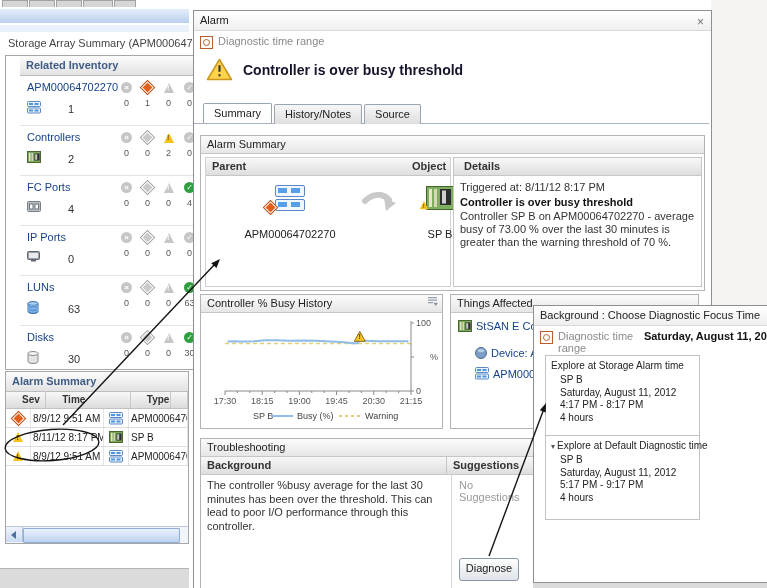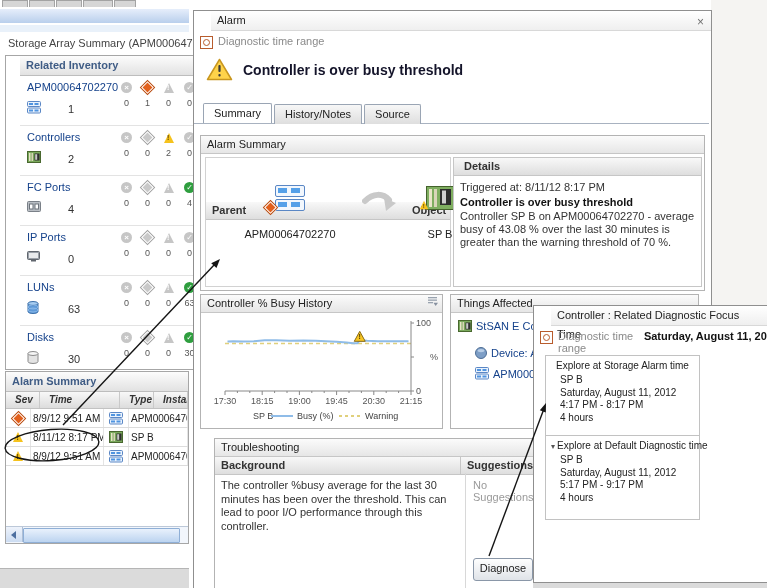--- a/index.html
+++ b/index.html
@@ -40,58 +40,58 @@
 .st-dia.on{background:#e2601c;box-shadow:0 0 0 1px #b64c10;}
 .tri{position:relative;display:inline-block;width:0;height:0;border-left:5.5px solid transparent;
      border-right:5.5px solid transparent;border-bottom:10px solid #c6c6c6;}
 .tri.on{border-bottom-color:#f5c21d;}
 .tri::after{content:"!";position:absolute;left:-1.5px;top:1.5px;font-size:7px;font-weight:bold;color:#fff;}
 .tri.on::after{color:#5d4200;}
 
 
 .la-colhdr{display:flex;height:16px;background:linear-gradient(#f8f8f8,#dcdcdc);border-bottom:1px solid #c2c2c2;
            font-size:10px;font-weight:bold;color:#333;}
-.la-colhdr span{display:block;line-height:16px;padding-left:9px;border-right:1px solid #c9c9c9;overflow:hidden;white-space:nowrap;font-style:italic;}
+.la-colhdr span{display:block;line-height:16px;padding-left:16px;border-right:1px solid #c9c9c9;overflow:hidden;white-space:nowrap;}
 .la-row{display:flex;height:18px;border-bottom:1px solid #dcdcdc;font-size:10px;color:#222;}
 .la-cell{display:flex;align-items:center;padding-left:2px;border-right:1px solid #e4e4e4;overflow:hidden;white-space:nowrap;}
 .c-sev{width:24px;justify-content:center;padding-left:0;}
 .c-time{width:70px;}
 .c-type{width:24px;justify-content:center;padding-left:0;}
 .c-inst{flex:1;}
 .hscroll{position:absolute;left:0;right:0;bottom:0;height:16px;background:#f2f6fc;border-top:1px solid #bcc8d8;}
 .hs-btn{position:absolute;left:0;top:0;width:16px;height:15px;background:linear-gradient(#eef3fb,#ccdcf2);border-right:1px solid #aebfd6;}
 .hs-btn i{position:absolute;left:5px;top:4px;width:0;height:0;border-top:4px solid transparent;border-bottom:4px solid transparent;border-right:5px solid #4d6fa0;}
 .hs-thumb{position:absolute;left:17px;top:1px;width:155px;height:13px;border:1px solid #8fafd6;border-radius:1px;
           background:linear-gradient(#e9f1fc,#bcd4f0);}
 .left-footer{position:absolute;left:0;top:568px;width:189px;height:20px;background:#dbdbdb;border-top:1px solid #b5b5b5;}
 .right-strip{position:absolute;left:711px;top:0;width:56px;height:588px;background:#f5f4f2;}
 .br-strip{position:absolute;left:533px;top:581px;width:234px;height:7px;background:#dbdbdb;z-index:25;}
 
 
 .dialog{position:absolute;left:193px;top:10px;width:517px;height:578px;background:#fff;border:1px solid #8f8f8f;z-index:10;}
-.dlg-titlebar{position:absolute;left:17px;top:0;right:0;height:19px;line-height:19px;padding:0 6px;color:#222;
+.dlg-titlebar{position:absolute;left:0;top:0;right:0;height:19px;line-height:19px;padding:0 6px;color:#222;
               background:linear-gradient(#ffffff,#efefef);border-bottom:1px solid #d8d8d8;}
 .dlg-close{position:absolute;right:7px;top:2px;font-size:12px;color:#707070;cursor:default;}
 .timebar{position:absolute;left:0;top:19px;right:0;height:22px;padding:5px 0 0 6px;display:flex;gap:5px;align-items:flex-start;}
 .time-label{color:#8a8a8a;}
 .time-value{font-weight:bold;color:#111;white-space:pre;overflow:hidden;}
 .clock{position:relative;display:inline-block;width:11px;height:11px;border:1px solid #b85c2d;background:#fff;flex:none;margin-top:1px;}
 .clock::after{content:"";position:absolute;left:2px;top:2px;width:5px;height:5px;border:1px solid #b85c2d;border-radius:50%;}
 .alarm-heading{position:absolute;left:12px;top:47px;display:flex;align-items:center;gap:10px;}
 .alarm-heading b{font-size:14px;color:#14142a;}
 .tabs{position:absolute;left:9px;top:91px;display:flex;z-index:2;}
 .tab{display:inline-block;padding:3px 10px 2px;margin-right:2px;border:1px solid #9aa5b4;border-bottom:none;
      border-radius:2px 2px 0 0;background:linear-gradient(#f7f7f7,#dedede);color:#222;position:relative;top:2px;text-align:center;}
 .tab.active{background:#fff;top:1px;padding-bottom:4px;}
 .tabline{position:absolute;left:0;top:112px;width:515px;border-top:1px solid #a8b2c0;z-index:1;}
 .dpanel{position:absolute;background:#fff;border:1px solid #b3b3b3;}
 
 
 .pa-left{position:absolute;left:4px;top:21px;width:244px;height:128px;border:1px solid #d2d2d2;}
-.pa-lhdr{position:relative;height:17px;line-height:17px;margin-top:44px;}
+.pa-lhdr{position:relative;height:17px;line-height:17px;}
 .pa-lhdr .obj{position:absolute;left:206px;top:0;}
 .pa-obj-ico{position:absolute;left:219px;top:27px;}
 .pa-apm-ico{position:absolute;left:66px;top:26px;}
 .badge{position:absolute;}
 .pa-arrow{position:absolute;left:156px;top:32px;}
 .pa-apm-lbl{position:absolute;left:14px;top:70px;width:140px;text-align:center;color:#222;}
 .pa-obj-lbl{position:absolute;left:206px;top:70px;width:56px;text-align:center;color:#222;}
 .pa-right{position:absolute;left:252px;top:21px;width:247px;height:128px;border:1px solid #c6c6c6;}
 .pa-rbody{padding:5px 6px;line-height:13px;}
 .pa-rbody .trg{margin-bottom:2px;}
@@ -110,21 +110,21 @@
 .btn{position:absolute;left:258px;top:119px;width:58px;height:21px;border:1px solid #8a97a8;border-radius:3px;
      background:linear-gradient(#fefefe,#dfe3e8);color:#222;font-size:11px;text-align:center;line-height:19px;}
 
 
 .chart-wrap{position:absolute;left:0;top:17px;right:0;bottom:0;}
 .chart-menu{position:absolute;right:4px;top:1px;}
 
 
 .popup{position:absolute;left:533px;top:305px;width:234px;height:276px;background:#fff;border:1px solid #8f8f8f;z-index:30;overflow:hidden;}
 .popt{position:absolute;left:11px;width:143px;height:75px;border:1px solid #c2c2c2;padding:4px 5px;background:#fff;}
-.popt-title{font-size:10px;color:#222;margin-bottom:3px;white-space:nowrap;text-align:center;}
+.popt-title{font-size:10px;color:#222;margin-bottom:3px;white-space:nowrap;}
 .popt-line{font-size:10px;color:#222;padding-left:9px;line-height:12.5px;white-space:nowrap;}
 .popt .mk{color:#555;font-size:8px;margin-right:2px;}
 
 
 #anno{position:absolute;left:0;top:0;z-index:60;pointer-events:none;}
 .icon{display:inline-block;line-height:0;}
 </style>
 </head>
 <body>
 
@@ -498,21 +498,21 @@
       </span>
       <span class="badge" style="left:213px;top:42px;"><span class="tri on" style="transform:scale(0.85);"></span></span>
       <div class="pa-apm-lbl">APM00064702270</div>
       <div class="pa-obj-lbl">SP B</div>
     </div>
     <div class="pa-right">
       <div class="subhdr" style="height:17px;line-height:17px;padding-left:10px;">Details</div>
       <div class="pa-rbody">
         <div class="trg">Triggered at: 8/11/12 8:17 PM</div>
         <div class="ttl">Controller is over busy threshold</div>
-        <div>Controller SP B on APM00064702270 - average busy of 43.08 % over the last 30 minutes is greater than the warning threshold of 70 %.</div>
+        <div>Controller SP B on APM00064702270 - average busy of 73.00 % over the last 30 minutes is greater than the warning threshold of 70 %.</div>
       </div>
     </div>
   </div>
 
   <div class="dpanel" style="left:6px;top:283px;width:241px;height:133px;">
     <div class="dp-hdr">Controller % Busy History</div>
     <div class="chart-wrap" id="chart"><svg width="239" height="114">
           <line x1="24" y1="31.400000000000006" x2="210" y2="31.400000000000006" stroke="#e0d07c" stroke-width="1.5" stroke-dasharray="4 3"></line>
           <polyline points="26.5,29.4 32.3,29.2 42.2,29.4 52.9,29.3 63.7,28.2 75.3,28.3 88.5,28.7 102.5,28.5 114.9,28.8 124.9,29.2 135.6,29.8 145.5,30.6 152.1,31.2 156.3,31.3 158.7,28.3 166.2,28.8 176.9,29.2 189.3,29.2 199.3,29.2 207.5,29.2" fill="none" stroke="#8fbce8" stroke-width="2" stroke-linejoin="round"></polyline>
           <line x1="210" y1="9" x2="210" y2="79" stroke="#888"></line>
@@ -590,36 +590,36 @@
               <rect x="7.5" y="2" width="4" height="2" fill="#4f94e0"></rect>
               <rect x="0.5" y="7" width="13" height="5" rx="1" fill="#eaf2fc" stroke="#5a87c5"></rect>
               <rect x="2" y="8.5" width="4" height="2" fill="#4f94e0"></rect>
               <rect x="7.5" y="8.5" width="4" height="2" fill="#4f94e0"></rect>
             </svg></span>
           <span>APM00064702270</span>
         </div>
       </div>
   </div>
 
-  <div class="dpanel" style="left:20px;top:427px;width:334px;height:149px;">
+  <div class="dpanel" style="left:6px;top:427px;width:334px;height:149px;">
     <div class="dp-hdr">Troubleshooting</div>
     <div class="pd-subhdr subhdr">
       <span class="bgh">Background</span>
       <span class="sgh">Suggestions</span>
     </div>
     <div class="pd-div"></div>
     <div class="pd-bgtext">The controller %busy average for the last 30 minutes has been over the threshold. This can lead to poor I/O performance through this controller.</div>
     <div class="pd-nosugg">No Suggestions</div>
     <div class="btn">Diagnose</div>
   </div>
 </div>
 
 <div class="popup">
   <div class="dlg-titlebar">
-    <span>Controller : Related Diagnostic Focus Time</span>
+    <span>Background : Choose Diagnostic Focus Time</span>
   </div>
   <div class="timebar">
     <span class="clock"></span>
     <span class="time-label">Diagnostic time range</span>
     <span class="time-value">Saturday, August 11, 2012  5:17</span>
   </div>
   <div id="popup-options">
       <div class="popt" style="top: 49px;">
         <div class="popt-title">Explore at Storage Alarm time</div>
         <div class="popt-line">SP B</div>

